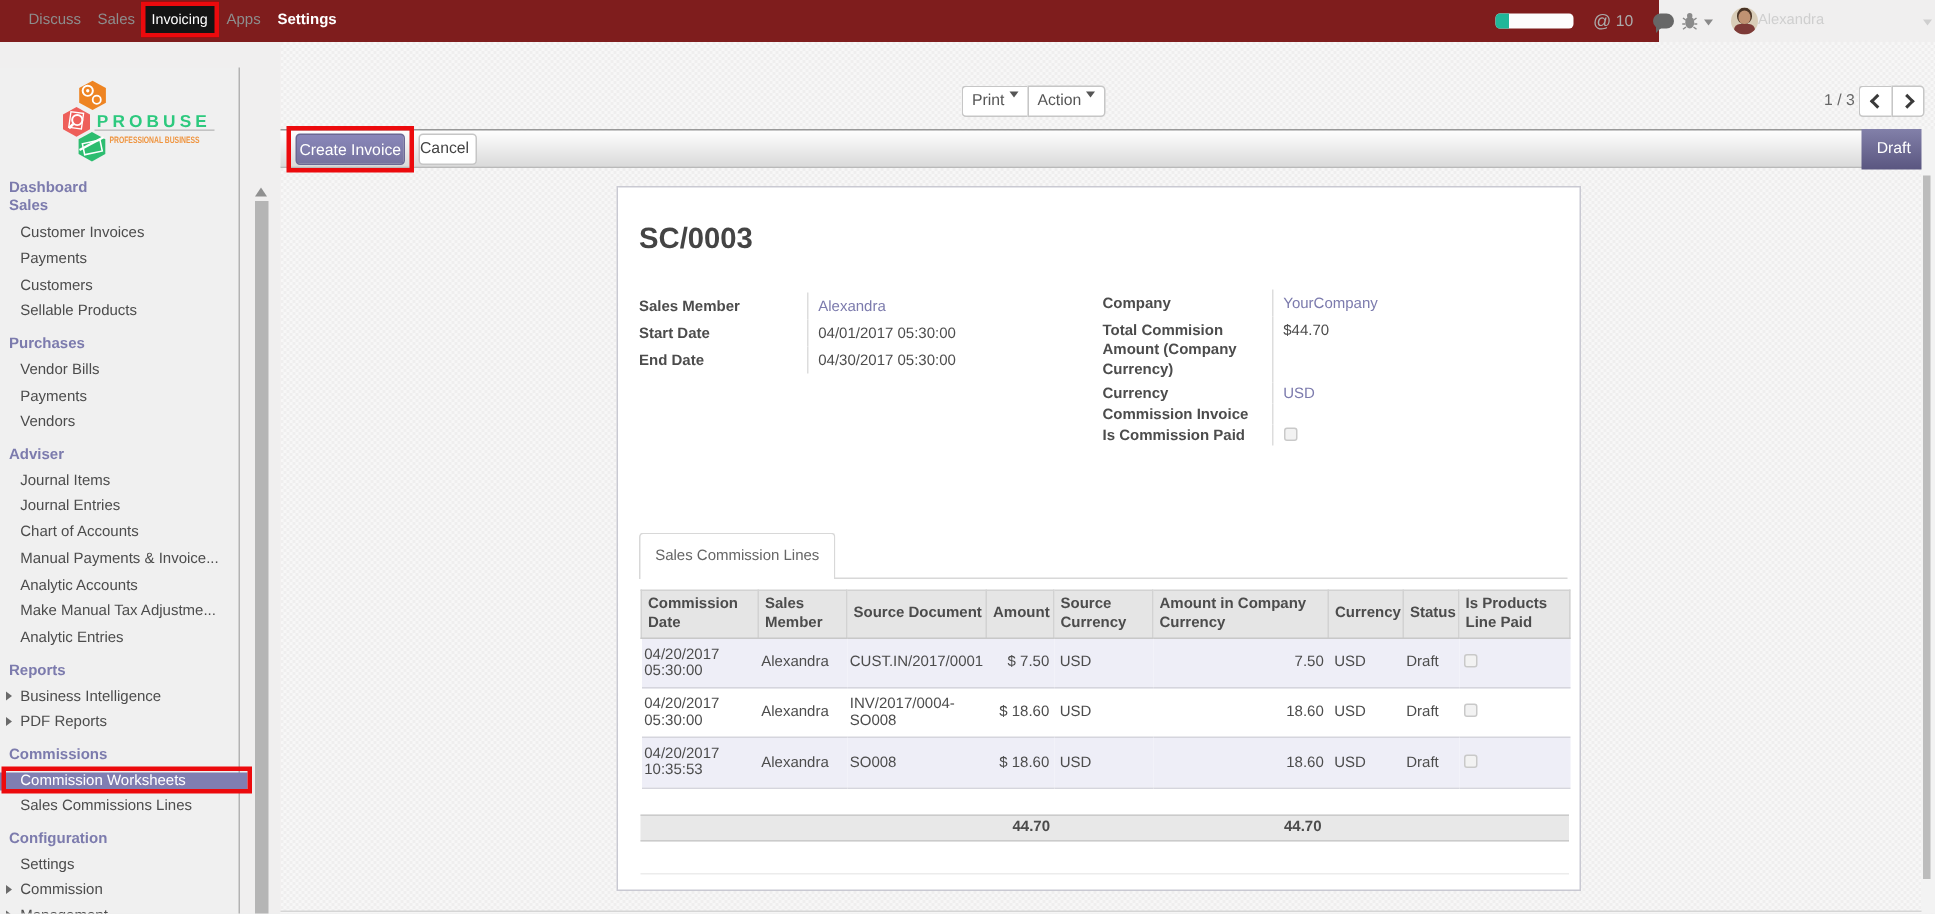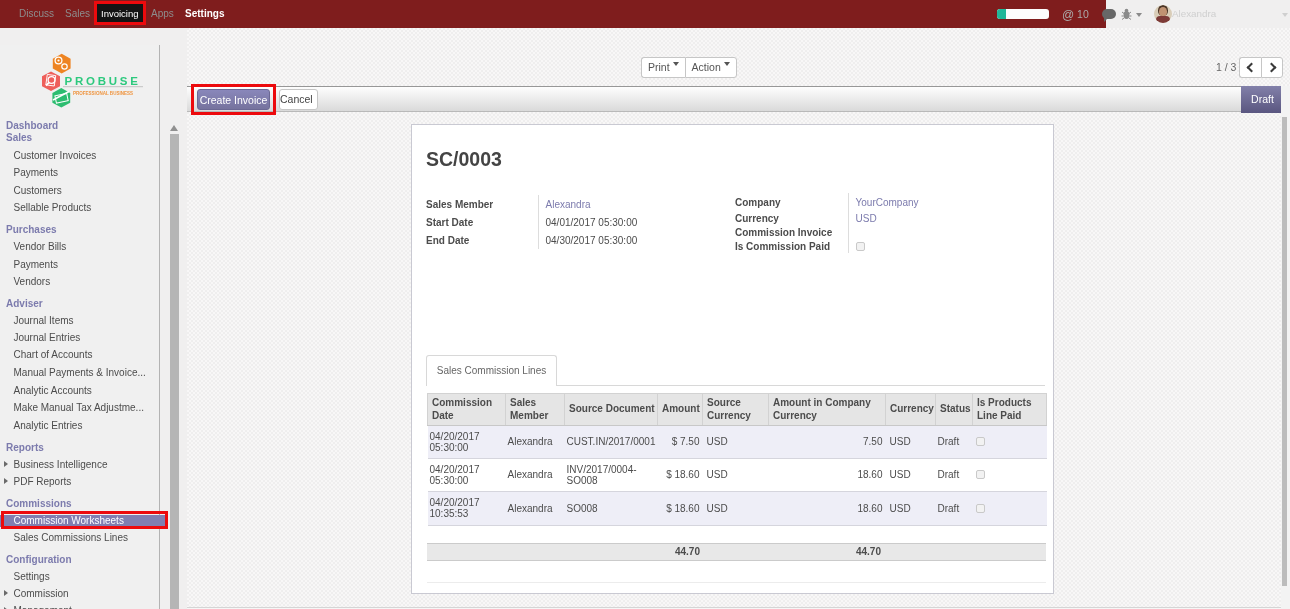--- a/index.html
+++ b/index.html
@@ -218,20 +218,24 @@
       </tbody>
         </table>
     </div>
     <div id="grpR" class="grp">
       <table>
         <tbody>
         <tr>
               <td class="lbl">Company</td>
               <td class="v"><a class="lnk">YourCompany</a></td>
             </tr>
+        <tr>
+              <td class="lbl">Total Commision Amount (Company Currency)</td>
+              <td class="v">$44.70</td>
+            </tr>
         <tr class="tight">
               <td class="lbl">Currency</td>
               <td class="v"><a class="lnk">USD</a></td>
             </tr>
         <tr class="tight">
               <td class="lbl">Commission Invoice</td>
               <td class="v"></td>
             </tr>
         <tr class="tight">
               <td class="lbl">Is Commission Paid</td>

